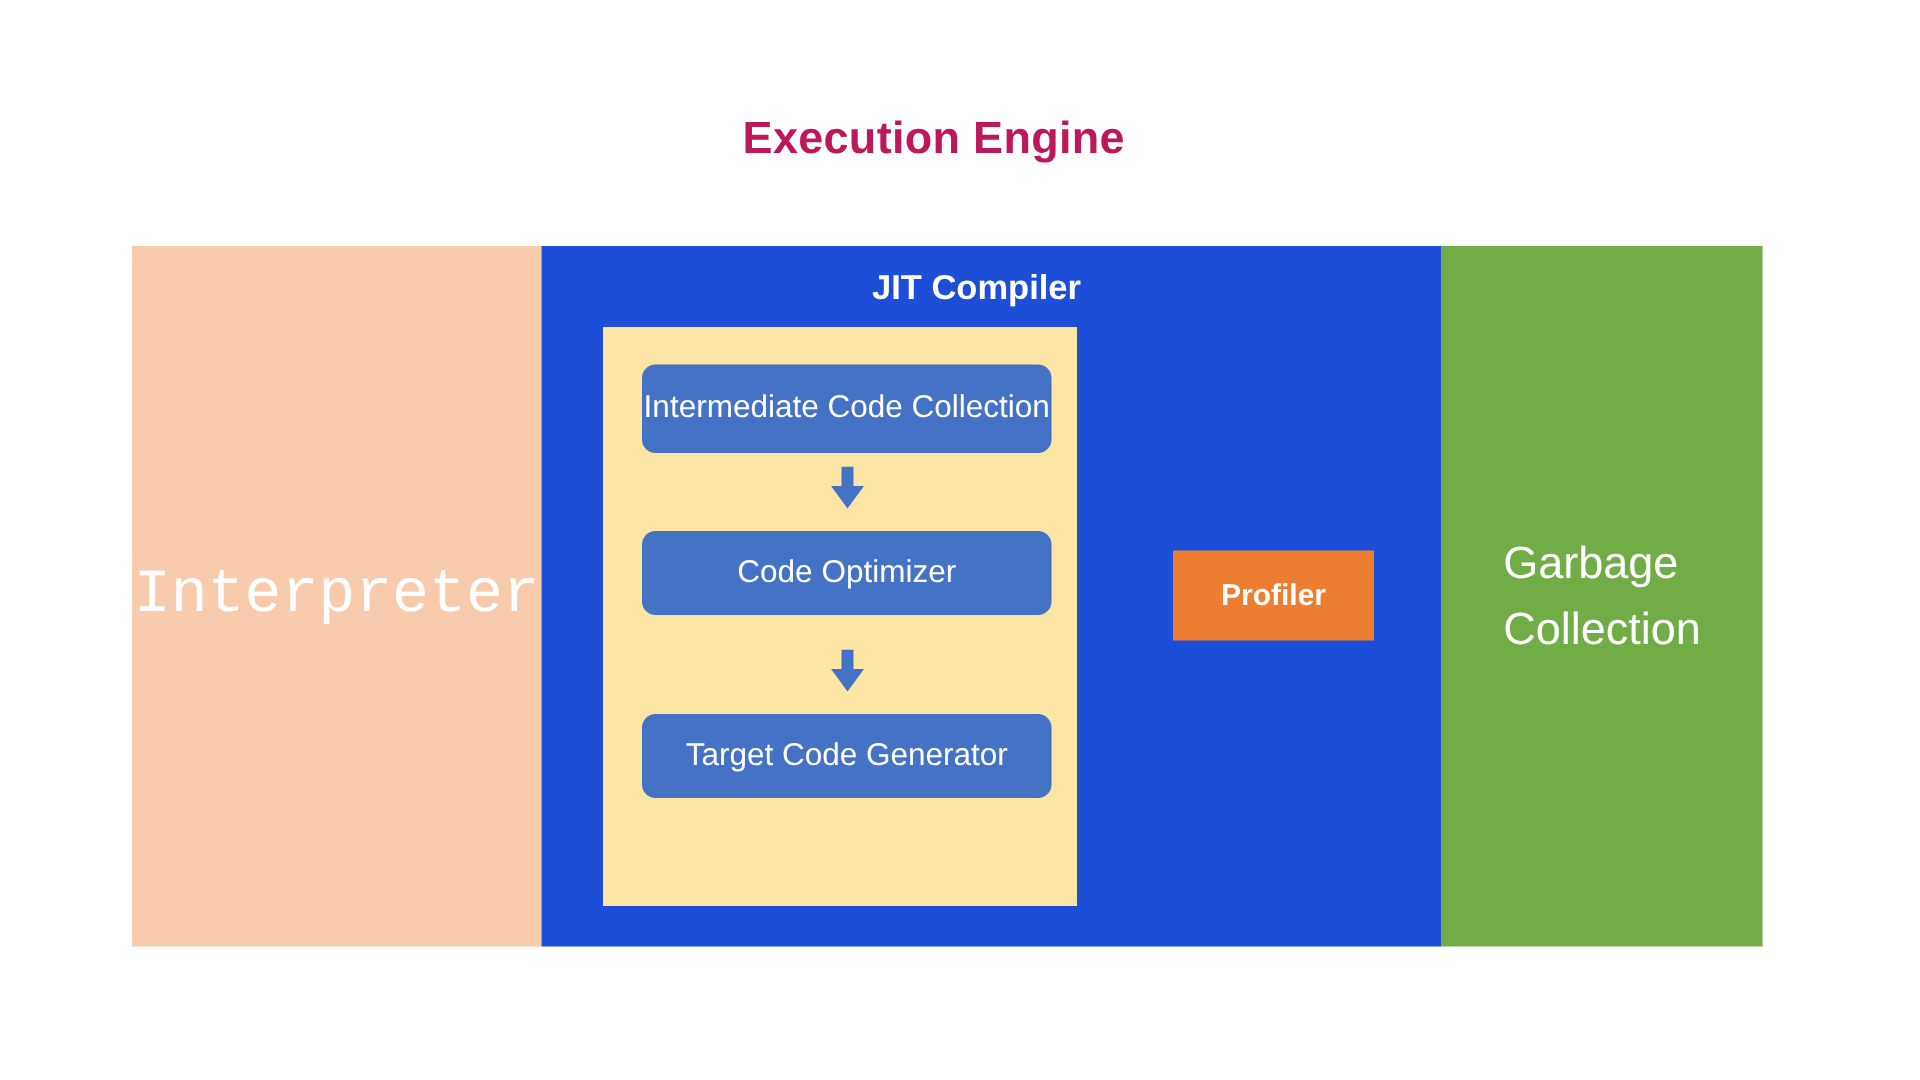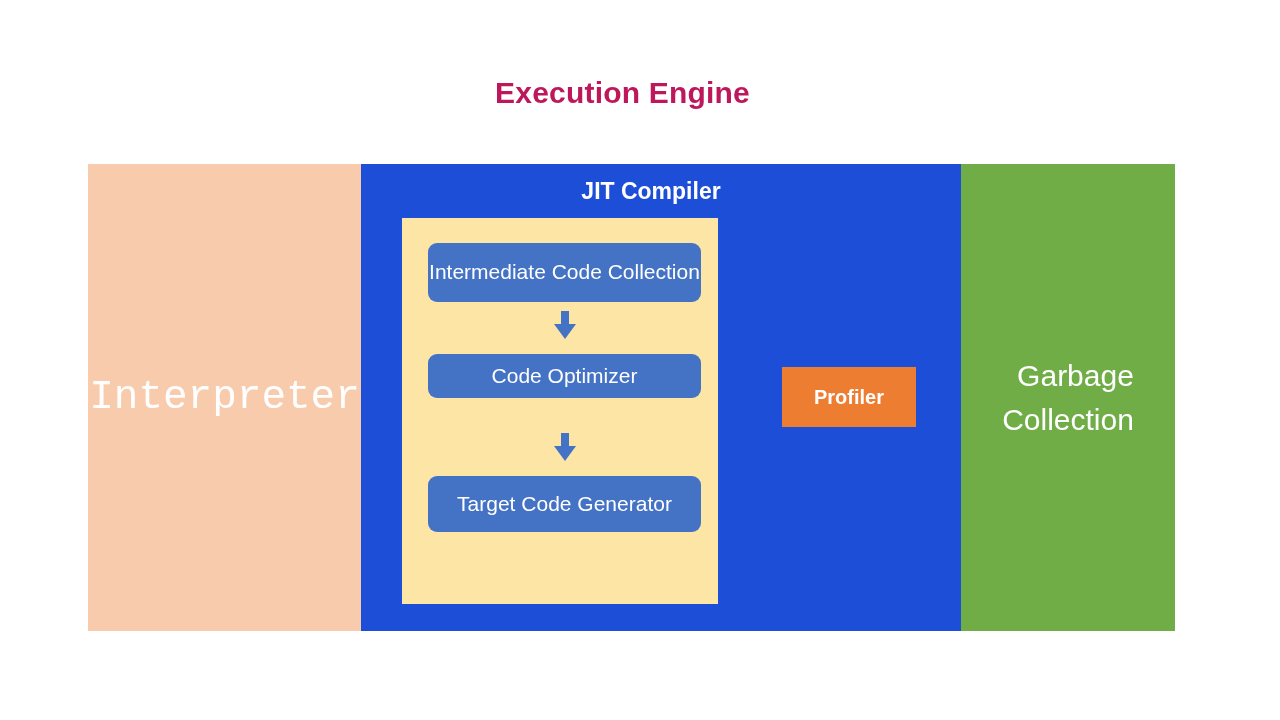--- a/index.html
+++ b/index.html
@@ -97,21 +97,21 @@
     font-size: 21px;
     font-weight: normal;
     display: flex;
     align-items: center;
     justify-content: center;
     text-align: center;
     line-height: 1.25;
     box-sizing: border-box;
   }
   #stage-intermediate { top: 25px;  height: 59px; }
-  #stage-optimizer    { top: 136px; height: 44px; }
+  #stage-optimizer    { top: 136px; height: 56px; }
   #stage-target       { top: 258px; height: 56px; }
 
   .flow-arrow {
     position: absolute;
     left: 148px;
     width: 30px;
     height: 30px;
   }
   #arrow-1 { top: 93px; }
   #arrow-2 { top: 215px; }
@@ -141,21 +141,21 @@
     display: flex;
     align-items: center;
     justify-content: center;
     box-sizing: border-box;
   }
   #gc-label {
     color: #ffffff;
     font-size: 30px;
     font-weight: normal;
     line-height: 1.45;
-    text-align: right;
+    text-align: left;
   }
 </style>
 </head>
 <body>
 
 <div id="diagram-title">Execution Engine</div>
 
 <div id="engine-band">
 
   <div id="interpreter-panel">

